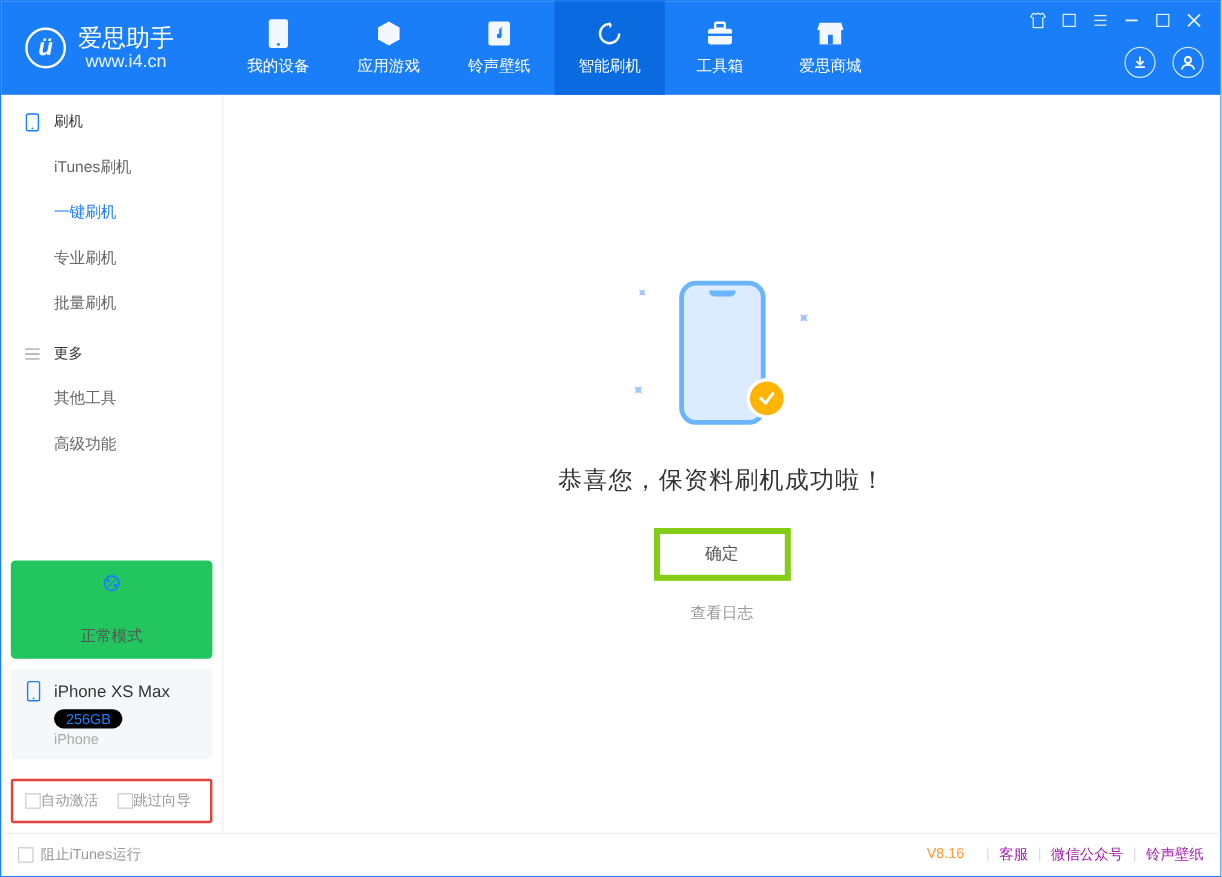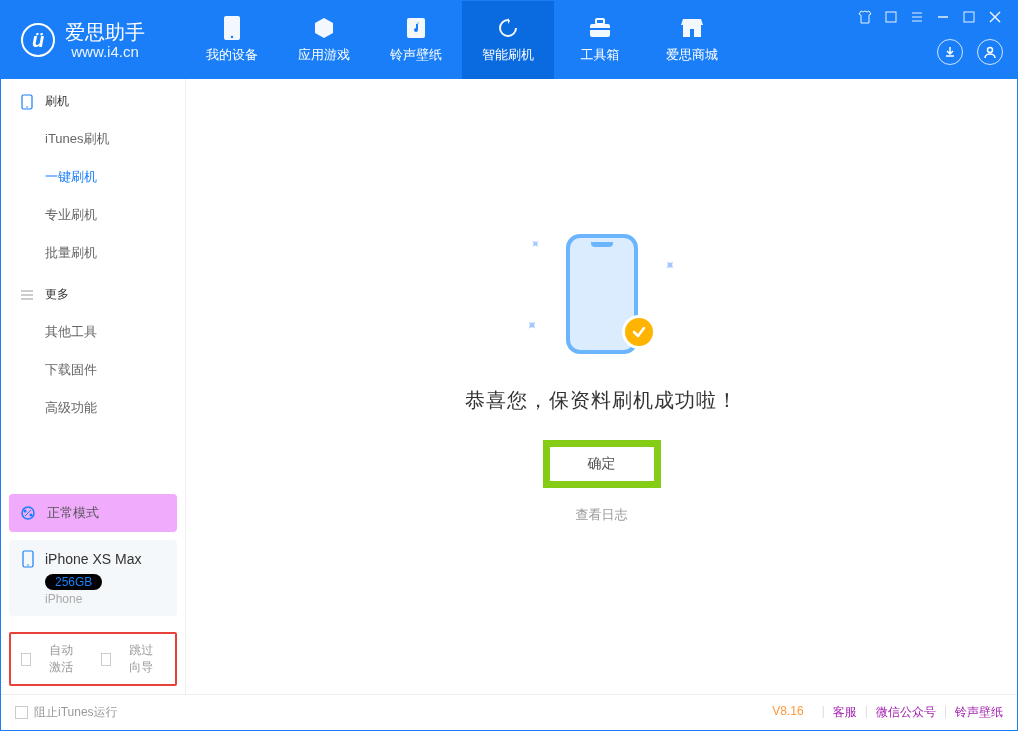--- a/index.html
+++ b/index.html
@@ -28,45 +28,45 @@
 .body { flex: 1; display: flex; overflow: hidden; }
 .sidebar { width: 185px; border-right: 1px solid #eee; display: flex; flex-direction: column; }
 .side-section-header { display: flex; align-items: center; padding: 14px 18px 10px; color: #333; font-size: 12px; }
 .side-section-header .ico { width: 16px; display:flex; align-items:center; justify-content:center; margin-right: 10px; color:#888;}
 .side-list {}
 .side-item { padding: 10px 18px 10px 44px; font-size: 13px; color: #666; cursor: pointer; }
 .side-item.active { color: #1a7ef8; }
 
 .side-spacer { flex: 1; }
 
-.device-card { margin: 8px; padding: 10px 10px; background: #f0abfc; border-radius: 4px; display: flex; align-items: center; gap: 10px; font-size: 13px; color: #555; }
+.device-card { margin: 8px; padding: 10px 10px; background: #22c55e; border-radius: 4px; display: flex; align-items: center; gap: 26px; font-size: 13px; color: #555; flex-direction: column; }
 .device-card .dc-icon { width: 18px; height: 18px; display:flex; align-items:center; justify-content:center; color:#1a7ef8;}
 .device-panel { margin: 0 8px 8px; padding: 10px; background: #f5f8fa; border-radius: 4px; }
 .device-name-row { display:flex; align-items:center; gap:8px; color:#333; font-size:14px; font-weight:500;}
 .device-name-row .dc-icon{ width:18px; height:18px; display:flex; align-items:center; justify-content:center; color:#1a7ef8;}
 .device-storage { display:inline-block; margin:6px 0 2px 26px; padding:1px 10px; border-radius:10px; background:#000000; color:#1a7ef8; font-size:12px;}
 .device-type { margin-left:26px; font-size:12px; color:#aaa;}
 
 .option-box { margin: 8px; border: 2px solid #e7413a; border-radius: 2px; padding: 8px 10px; display: flex; gap: 16px; }
-.checkbox-row { display: flex; align-items: center; gap: 18px; font-size: 12px; color: #999; cursor: pointer; }
+.checkbox-row { display: flex; align-items: center; gap: 0; font-size: 12px; color: #999; cursor: pointer; }
 .checkbox-box { width: 13px; height: 13px; border: 1px solid #ccc; background:#fff; }
 
 
 .main { flex: 1; display: flex; flex-direction: column; align-items: center; justify-content: flex-start; padding-top: 150px; position:relative;}
 .success-illustration { position: relative; width: 160px; height: 130px; display:flex; align-items:center; justify-content:center;}
 .phone-frame { width: 72px; height: 120px; border: 4px solid #6bb5ff; border-radius: 14px; background: #dcecff; position: relative; }
 .phone-notch { position:absolute; top:4px; left:50%; transform:translateX(-50%); width:22px; height:5px; background:#6bb5ff; border-radius:0 0 4px 4px;}
 .check-badge { position:absolute; bottom:10px; right:26px; width:34px; height:34px; border-radius:50%; background:#ffb400; border:3px solid #fff; display:flex; align-items:center; justify-content:center;}
 .sparkle { position:absolute; color:#a2c8ff; font-size:18px;}
 .sparkle.tl{ top:8px; left:8px; font-size:12px; transform:rotate(45deg);}
 .sparkle.bl{ bottom:26px; left:4px; font-size:14px; transform:rotate(45deg);}
 .sparkle.tr{ top:28px; right:6px; font-size:14px; transform:rotate(45deg);}
 
 .success-text { margin-top: 28px; font-size: 20px; color: #333; letter-spacing: 1px; }
-.ok-button { margin-top: 26px; padding: 8px 38px; border: 7px solid #84cc16; background: #fff; color: #555; font-size: 14px; cursor: pointer; }
+.ok-button { margin-top: 26px; padding: 8px 38px; border: 5px solid #84cc16; background: #fff; color: #555; font-size: 14px; cursor: pointer; }
 .log-link { margin-top: 18px; font-size: 13px; color: #999; cursor: pointer; }
 
 
 .footer { height: 36px; border-top: 1px solid #eee; display: flex; align-items: center; padding: 0 14px; font-size: 12px; color: #999; }
 .footer-left { display:flex; align-items:center; gap:6px; cursor:pointer;}
 .footer-right { margin-left: auto; display: flex; align-items: flex-start; gap: 8px; }
 .footer-link { color: #a21caf; cursor: pointer; }
 .footer-sep { color:#ddd; }
 .version { color:#ff9838; margin-right:10px;}
 
@@ -218,21 +218,20 @@
           <svg width="14" height="12" viewBox="0 0 14 12">
               <line x1="1" y1="2" x2="13" y2="2" stroke="#bbb" stroke-width="1.5"></line>
               <line x1="1" y1="6" x2="13" y2="6" stroke="#bbb" stroke-width="1.5"></line>
               <line x1="1" y1="10" x2="13" y2="10" stroke="#bbb" stroke-width="1.5"></line>
             </svg>
         </span>
         <span>更多</span>
       </div>
       <div class="side-list">
         <div class="side-item">其他工具</div>
-        <div class="side-item">下载固件</div>
         <div class="side-item">高级功能</div>
       </div>
 
       <div class="side-spacer"></div>
 
       <div class="device-card">
         <span class="dc-icon">
           <svg width="16" height="16" viewBox="0 0 16 16">
               <circle cx="8" cy="8" r="6" fill="none" stroke="#1a7ef8" stroke-width="1.5"></circle>
               <circle cx="5" cy="6" r="1.5" fill="#1a7ef8"></circle>

